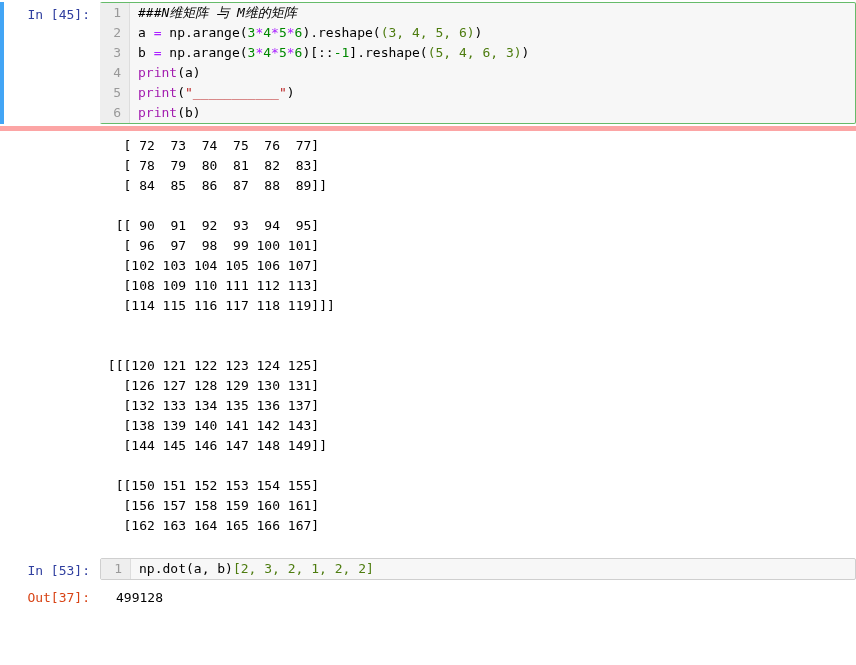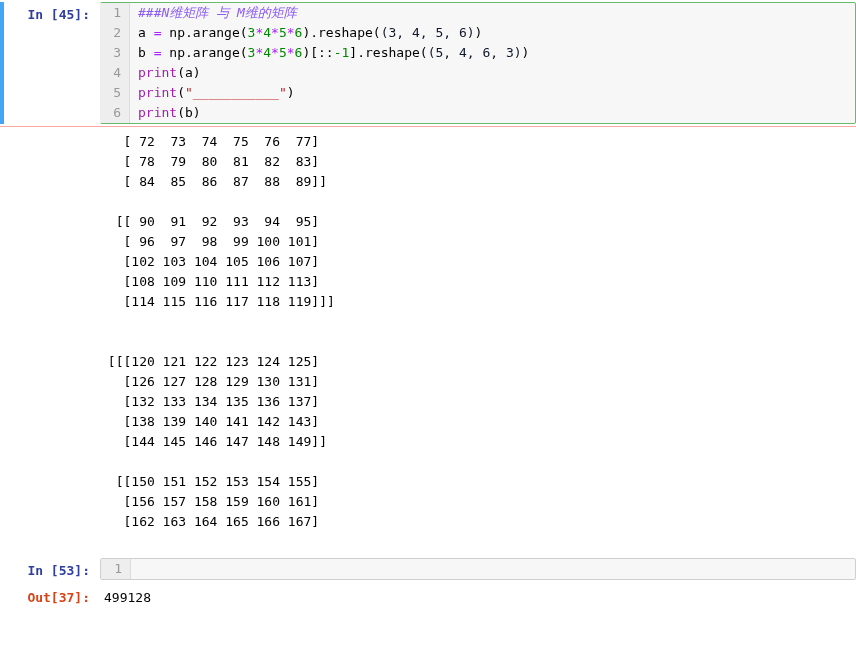--- a/index.html
+++ b/index.html
@@ -22,21 +22,20 @@
       border-left: none;
     }
     .cell.selected .prompt-area {
       border-left: 4px solid #42a5f5;
     }
     .prompt-area {
       width: 100px;
       text-align: right;
       padding: 5px 10px 0 11px;
       flex-shrink: 0;
-      font-weight: bold;
     }
     .prompt-label {
       color: #303f9f;
       font-family: monospace;
     }
     .prompt-out {
       color: #d84315;
       font-family: monospace;
     }
     .input-area {
@@ -58,49 +57,50 @@
       border-right: 1px solid #ddd;
       font-family: monospace;
       line-height: 20px;
     }
     .code-content {
       padding-left: 8px;
       font-family: Consolas, monospace;
       line-height: 20px;
       white-space: pre;
     }
-    .c-comment { color: #8b5cf6; font-style: italic; }
+    .c-comment { color: #000000; font-style: italic; }
     .c-name { color: #a21caf; }
     .c-op { color: #aa22ff; }
     .c-num { color: #008800; }
     .c-str { color: #ba2121; }
-    .c-green { color: #0f172a; }
+    .c-green { color: #4d7c0f; }
     .output-scroll {
       flex: 1;
       height: 430px;
       overflow-y: scroll;
-      border-top: 1px solid #fca5a5;
+      border-top: 5px solid #fca5a5;
       position: relative;
     }
     .output-text {
       font-family: Consolas, monospace;
       white-space: pre;
       padding: 5px 0 5px 100px;
       line-height: 20px;
     }
     .out-cell {
       display: flex;
       margin-top: 8px;
     }
     .out-cell .prompt-area {
       padding-top: 0;
     }
     .out-value {
       font-family: Consolas, monospace;
       padding-left: 4px;
+      margin-left: 12px;
     }
     ::-webkit-scrollbar {
       width: 16px;
     }
     ::-webkit-scrollbar-track {
       background: #f1f1f1;
     }
     ::-webkit-scrollbar-thumb {
       background: #c1c1c1;
     }
@@ -163,20 +163,21 @@
    [162 163 164 165 166 167]</div>
 </div>
 
 <div class="cell">
   <div class="prompt-area">
     <span class="prompt-label">In [53]:</span>
   </div>
   <div class="input-area">
     <div class="code-row">
       <div class="lineno">1</div>
+      <div class="code-content"><span>np</span><span>.</span><span>dot</span><span>(</span><span>a</span><span>, </span><span>b</span><span>)</span><span class="c-green">[2, 3, 2, 1, 2, 2]</span></div>
     </div>
   </div>
 </div>
 
 <div class="out-cell">
   <div class="prompt-area">
     <span class="prompt-out">Out[37]:</span>
   </div>
   <div class="out-value">499128</div>
 </div>

